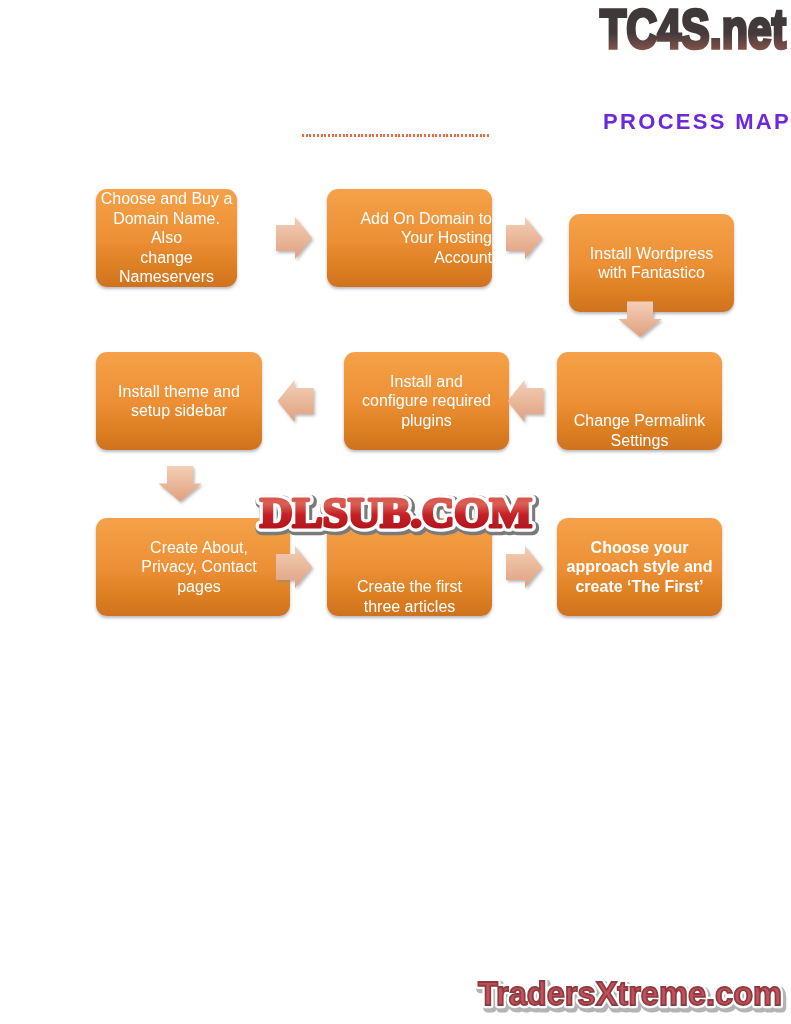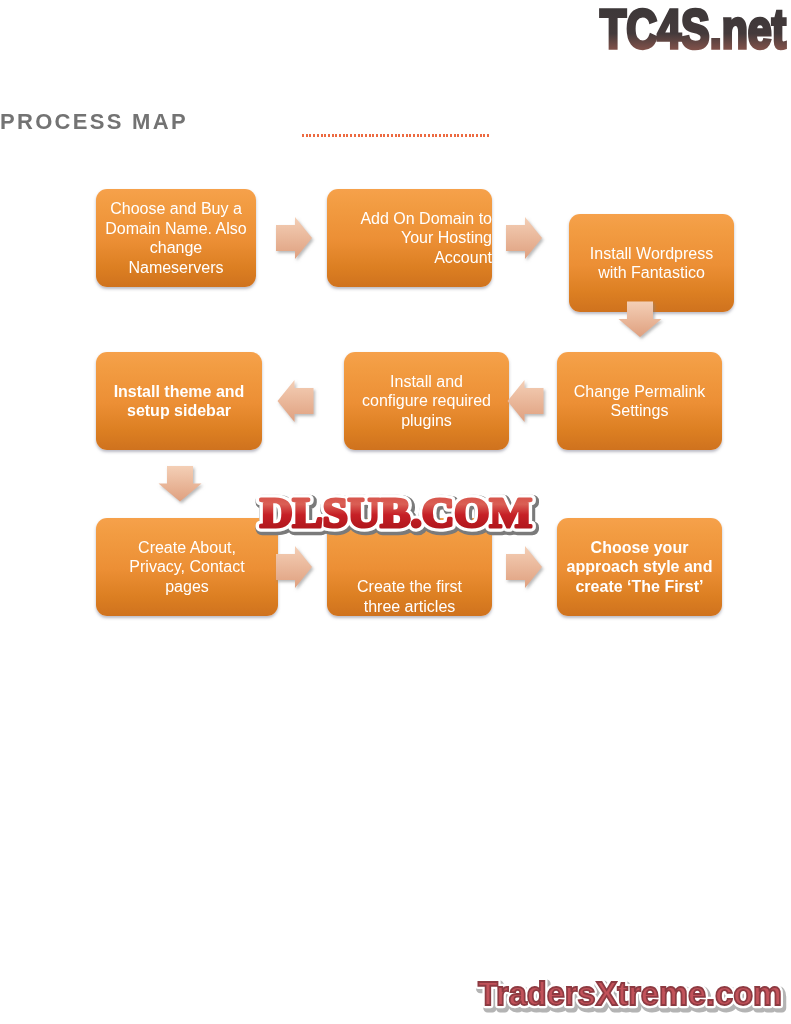--- a/index.html
+++ b/index.html
@@ -12,22 +12,22 @@
     border-radius:11px;
     background:linear-gradient(180deg,#f6a14b 0%,#f29c42 16%,#ec8f35 52%,#dc7f22 80%,#cf721e 100%);
     box-shadow:0 2px 3px rgba(120,120,140,0.5);
     color:#ffffff;
     font-size:16px;line-height:19.5px;
     display:flex;align-items:center;justify-content:center;
     text-align:center;
   }
   .box div{width:100%;}
   .title{
-    position:absolute;top:109px;left:0;width:791px;text-align:left;
-    color:#737373;font-size:22px;font-weight:bold;letter-spacing:2.3px;
+    position:absolute;top:109px;left:0;width:791px;text-align:right;
+    color:#6d28d9;font-size:22px;font-weight:bold;letter-spacing:2.3px;
   }
   .dots{
     position:absolute;top:134px;left:302px;width:187px;height:3px;
     background:repeating-linear-gradient(90deg,#ec6a41 0px,#ec6a41 2px,rgba(0,0,0,0) 2px,rgba(0,0,0,0) 3.7px);
   }
 </style>
 </head>
 <body>
 
 <svg class="abs" style="left:596px;top:0px;" width="195" height="58" viewBox="0 0 195 58">
@@ -38,41 +38,41 @@
       <stop offset="0.82" stop-color="#7d5049"></stop>
       <stop offset="1" stop-color="#a2736a"></stop>
     </linearGradient>
   </defs>
   <text x="4" y="48" font-family="Liberation Sans" font-weight="bold" font-size="56" textLength="186" lengthAdjust="spacingAndGlyphs" fill="url(#lg)" stroke="url(#lg)" stroke-width="3.6">TC4S.net</text>
 </svg>
 
 <div class="title">PROCESS MAP</div>
 <div class="dots"></div>
 
-<div class="box" style="left:96px;top:189px;width:160px;">
+<div class="box" style="left:96px;top:189px;width:141px;">
   <div>Choose and Buy a<br>Domain Name. Also<br>change<br>Nameservers</div>
 </div>
 <div class="box" style="left:327px;top:189px;text-align:right;">
   <div>Add On Domain to<br>Your Hosting<br>Account</div>
 </div>
 <div class="box" style="left:569px;top:189px;margin-top:25px;">
   <div>Install Wordpress<br>with Fantastico</div>
 </div>
 
-<div class="box" style="left:96px;top:352px;width:166px;font-weight:bold;">
+<div class="box" style="left:96px;top:352px;width:166px;">
   <div>Install theme and<br>setup sidebar</div>
 </div>
 <div class="box" style="left:344px;top:352px;">
   <div>Install and<br>configure required<br>plugins</div>
 </div>
-<div class="box" style="left:557px;top:352px;">
+<div class="box" style="left:557px;top:352px;align-items:flex-end;">
   <div>Change Permalink<br>Settings</div>
 </div>
 
-<div class="box" style="left:96px;top:518px;width:182px;">
+<div class="box" style="left:96px;top:518px;width:182px;padding-left:12px;">
   <div>Create About,<br>Privacy, Contact<br>pages</div>
 </div>
 <div class="box" style="left:327px;top:518px;align-items:flex-end;">
   <div>Create the first<br>three articles</div>
 </div>
 <div class="box" style="left:557px;top:518px;font-weight:bold;">
   <div>Choose your<br>approach style and<br>create ‘The First’</div>
 </div>
 
 <svg class="abs" style="left:0;top:0;" width="791" height="1024" viewBox="0 0 791 1024">

